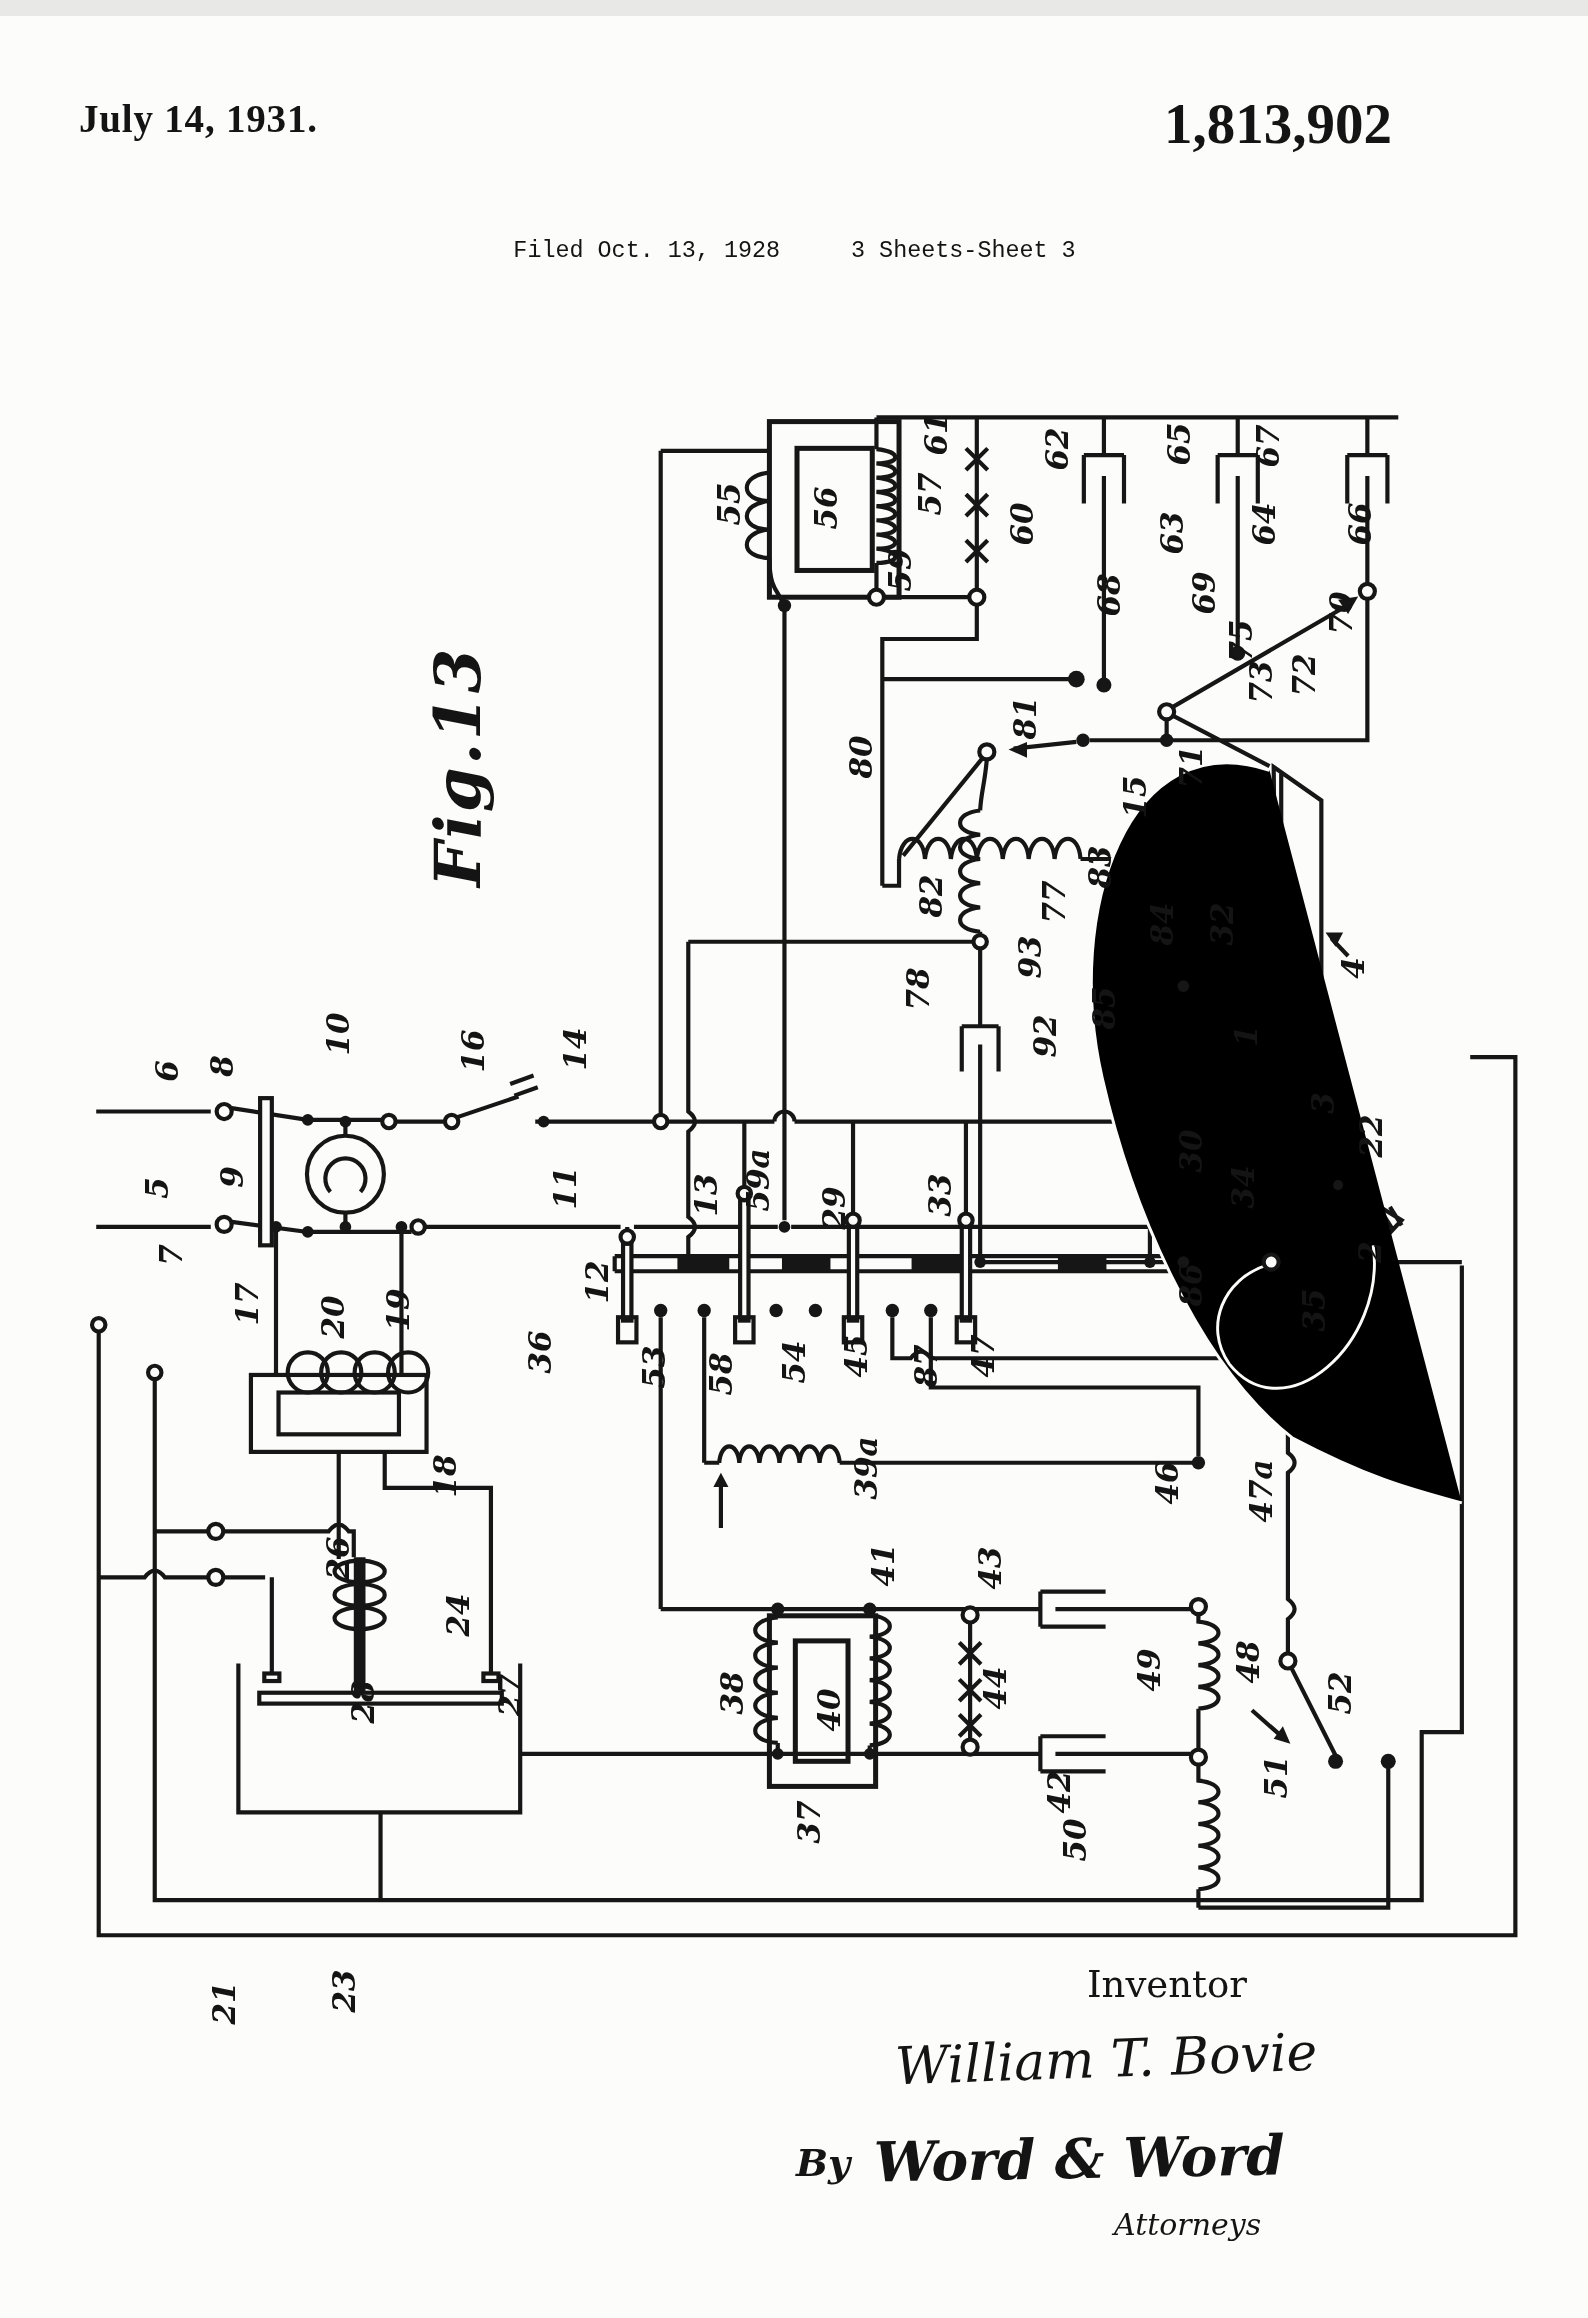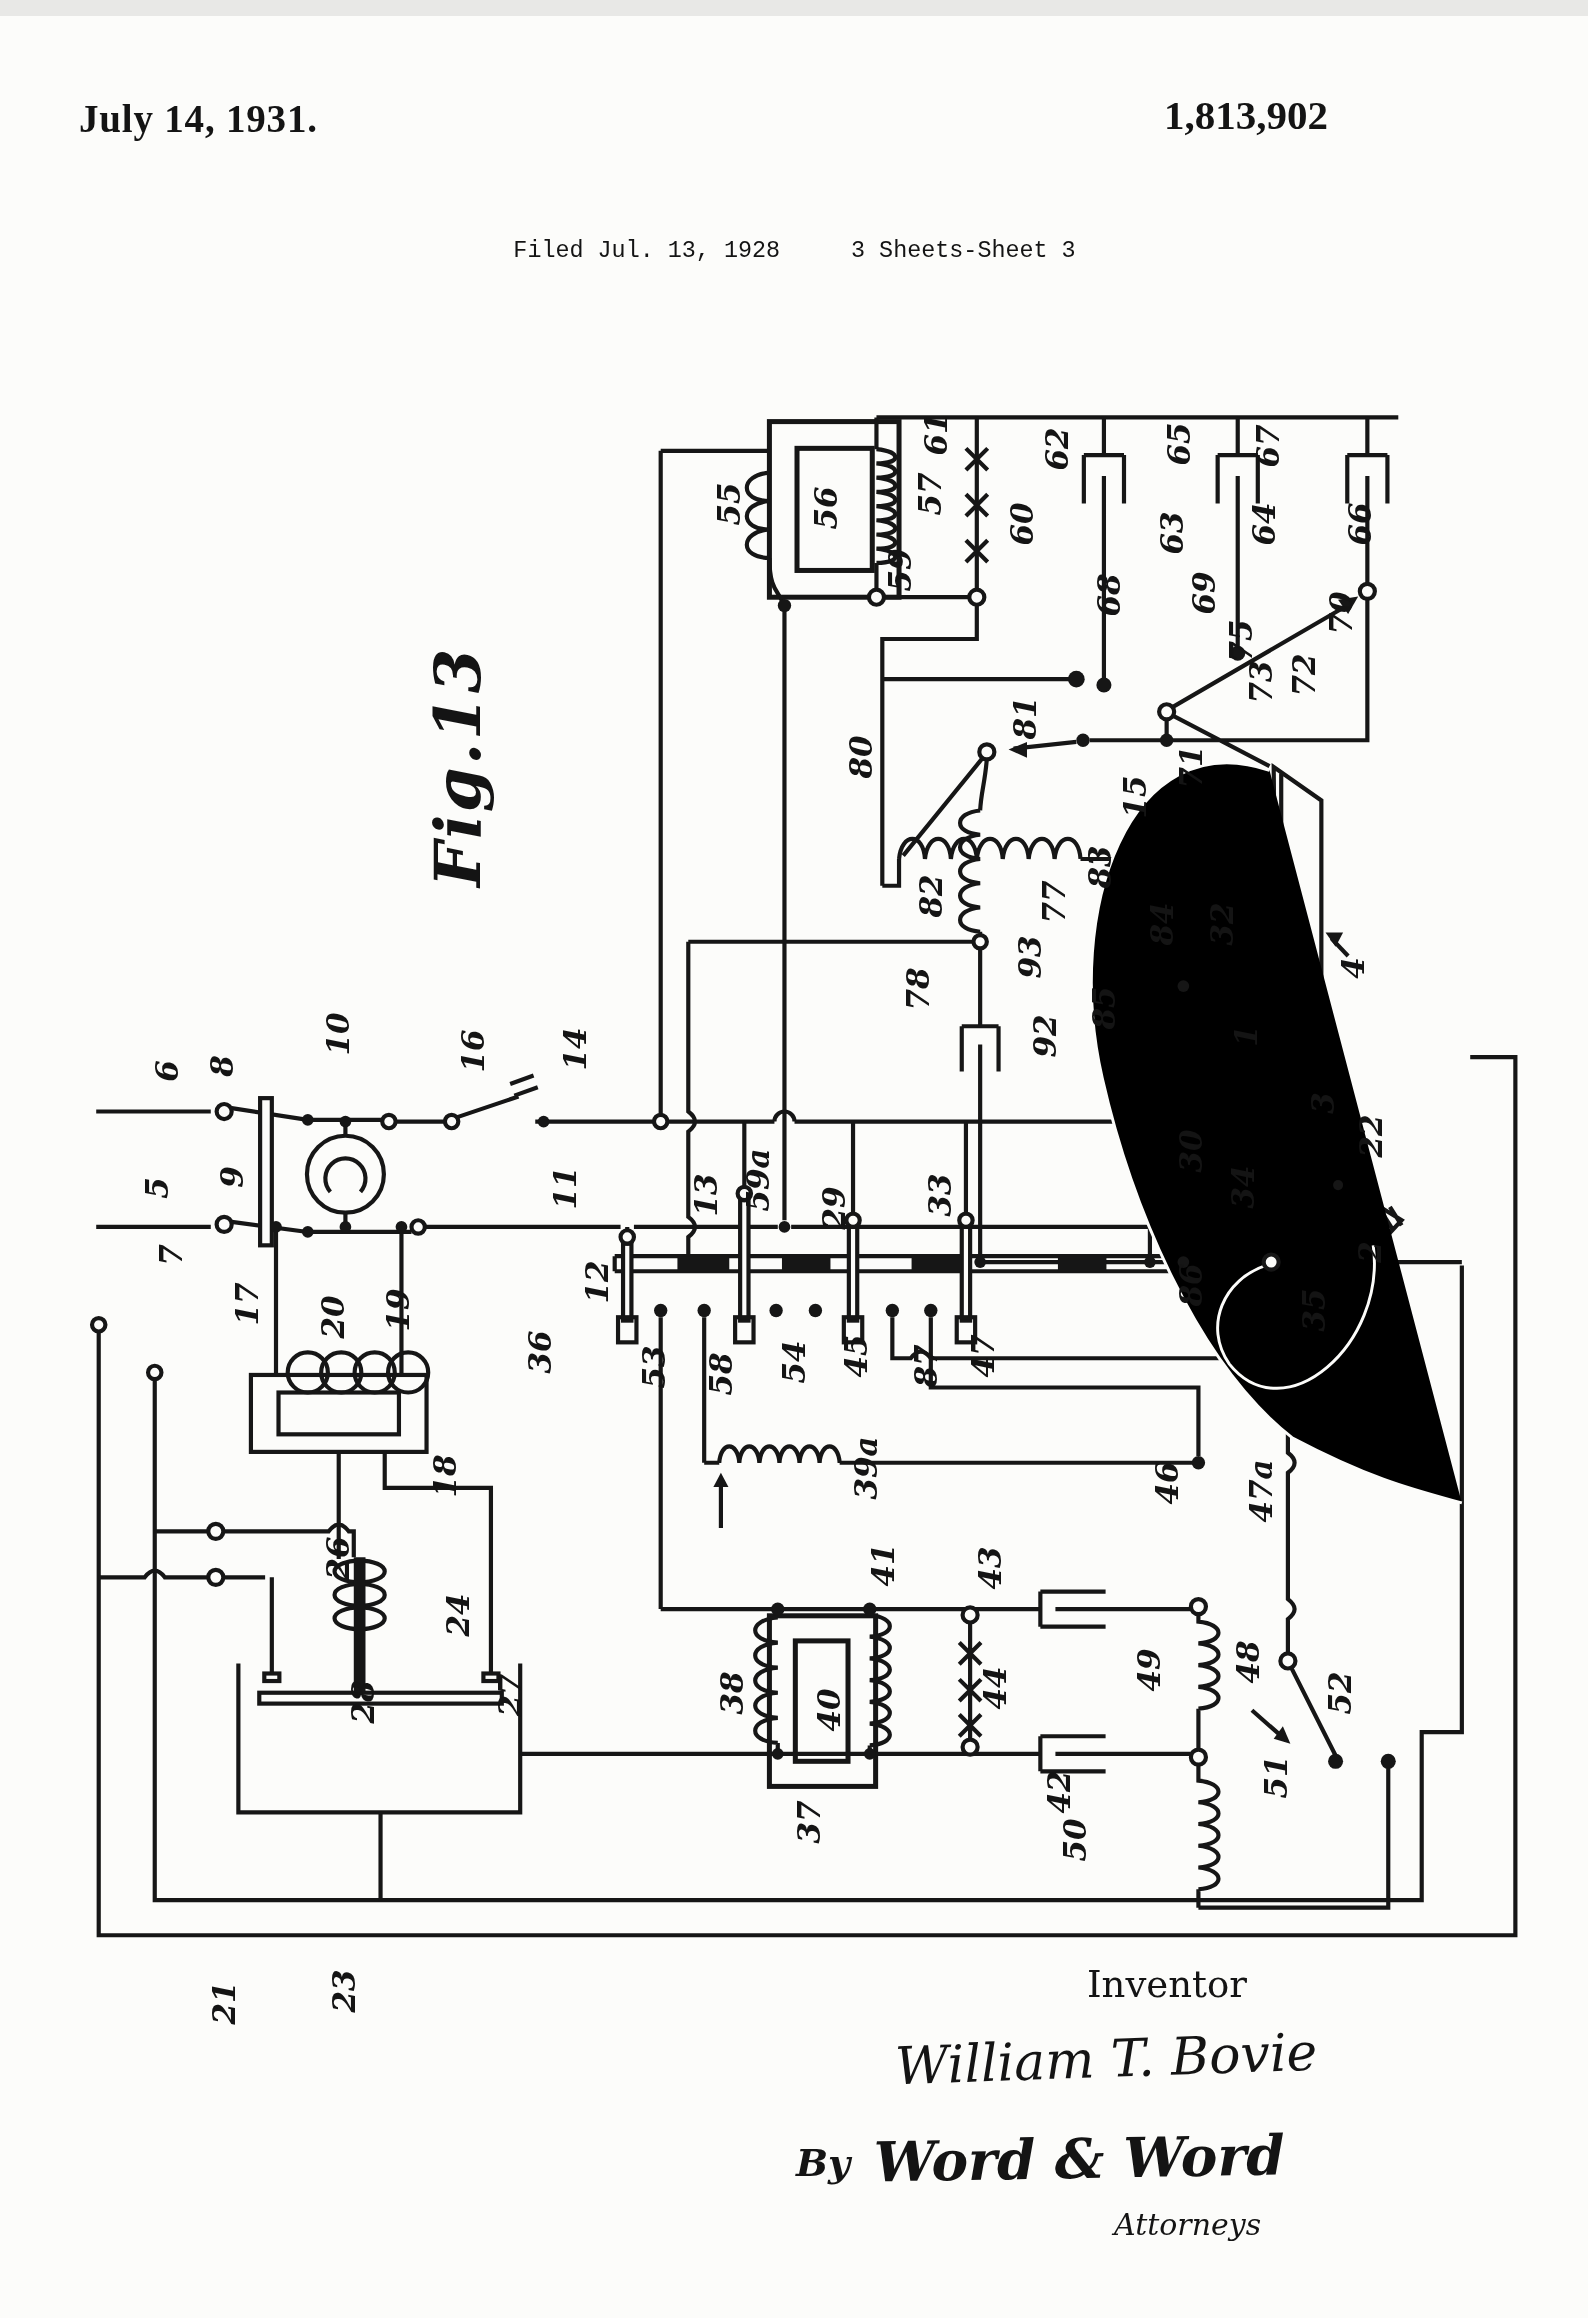--- a/index.html
+++ b/index.html
@@ -1,18 +1,18 @@
 <!DOCTYPE html>
 <html style="font-size:13.4px"><head>
 <meta charset="utf-8">
 <style>
   html,body{margin:0;padding:0;background:#e8e8e6;}
   .page{position:relative;width:1589px;height:2307px;background:#fcfcfa;font-family:"Liberation Serif",serif;color:#141414;overflow:hidden;margin:16px auto;}
   .hdr-date{position:absolute;left:79px;top:80px;font-size:39px;font-weight:700;letter-spacing:0.8px;}
-  .hdr-no{position:absolute;left:1164px;top:75px;font-size:41px;font-weight:700;}
+  .hdr-no{position:absolute;left:1164px;top:75px;font-size:57px;font-weight:700;}
   .hdr-name{position:absolute;left:0;right:0;top:125px;text-align:center;font-size:32px;letter-spacing:5px;font-family:"DejaVu Serif",serif;}
   .hdr-title{position:absolute;left:0;right:0;top:169px;text-align:center;font-size:23.4px;letter-spacing:4.2px;font-family:"Liberation Mono",monospace;}
   .hdr-filed{position:absolute;left:0;right:0;top:222px;display:flex;justify-content:center;gap:71px;font-family:"Liberation Mono",monospace;font-size:23.4px;}
   .fig-label{position:absolute;left:420px;top:871px;transform:rotate(-90deg);transform-origin:0 0;font-style:italic;font-weight:700;font-size:64px;font-family:"DejaVu Serif",serif;letter-spacing:2.5px;white-space:nowrap;}
   .sig-inventor-caption{position:absolute;left:1087px;top:1947px;font-size:37px;font-family:"DejaVu Serif",serif;}
   .sig-name{position:absolute;left:895px;top:2013px;font-size:52px;font-style:italic;font-family:"DejaVu Serif",serif;transform:rotate(-2deg);white-space:nowrap;}
   .sig-by{position:absolute;left:796px;top:2124px;font-size:38px;font-style:italic;font-weight:700;font-family:"DejaVu Serif",serif;}
   .sig-att{position:absolute;left:874px;top:2110px;font-size:55px;font-style:italic;font-weight:700;font-family:"DejaVu Serif",serif;transform:rotate(-1deg);white-space:nowrap;}
   .sig-att-caption{position:absolute;left:1114px;top:2191px;font-size:30px;font-style:italic;font-family:"DejaVu Serif",serif;}
   .rl{position:absolute;font:italic 31px "DejaVu Serif",serif;font-weight:700;transform:translate(-50%,-50%) rotate(-90deg);white-space:nowrap;}
@@ -25,21 +25,21 @@
   .blk{fill:#161616;stroke:none;}
 </style>
 </head>
 <body>
 
 <div class="page">
 
   <div class="hdr-date">July 14, 1931.</div>
   <div class="hdr-no">1,813,902</div>
   <div class="hdr-filed">
-    <span>Filed Jul. 13, 1928</span>
+    <span>Filed Oct. 13, 1928</span>
     <span>3 Sheets-Sheet 3</span>
   </div>
 
   <div class="fig-label">Fig.13</div>
 
   <svg class="circuit" width="1589" height="2319" viewBox="0 0 1900 2773">
 
     <g class="s">
 
       <path d="M115,1310 H252 M115,1448 H252 M277,1306 L368,1320 M277,1442 L368,1454"></path>

